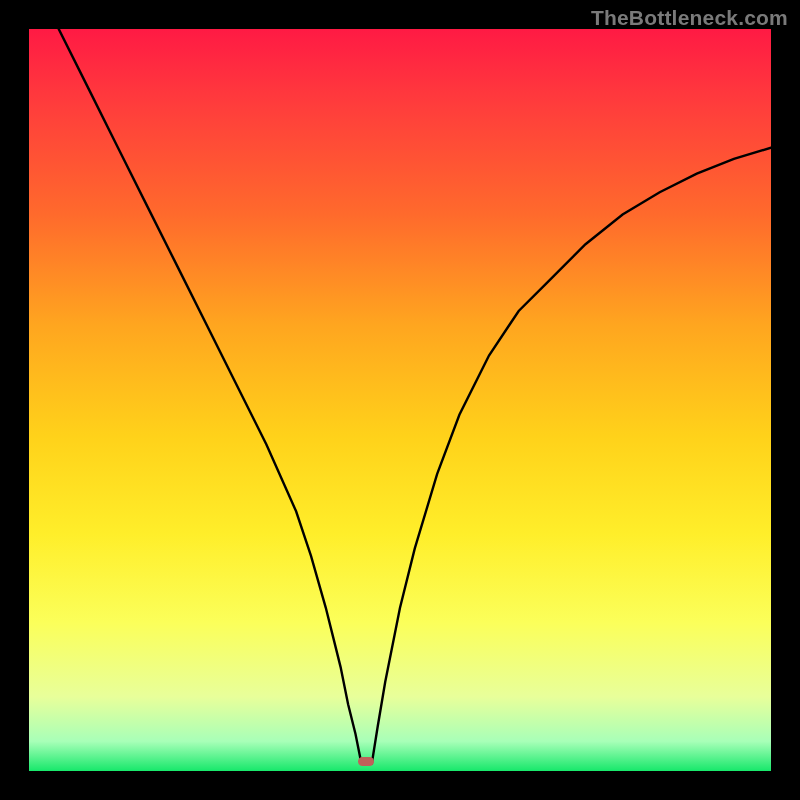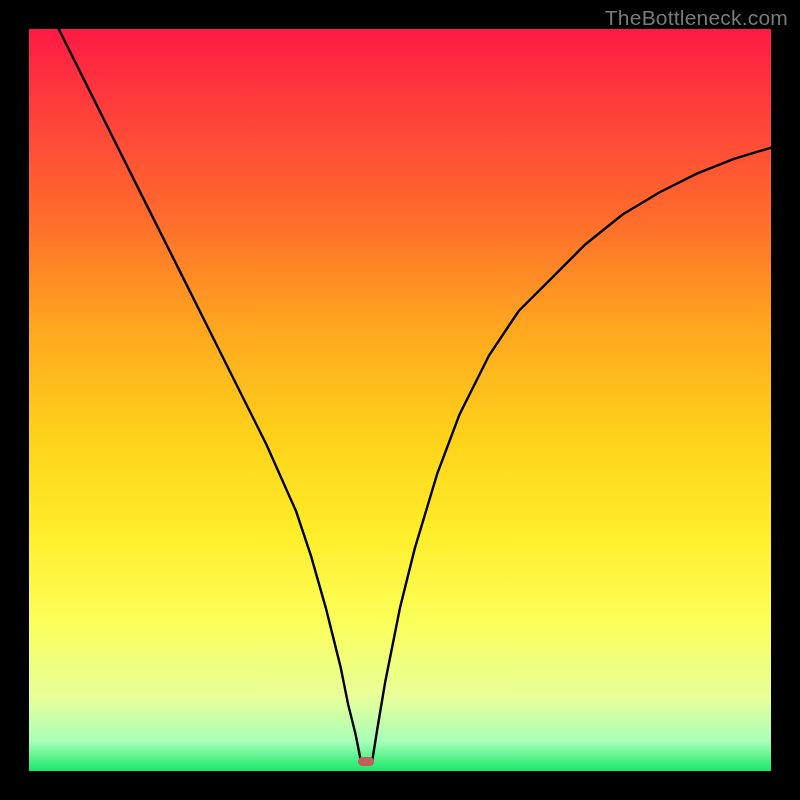--- a/index.html
+++ b/index.html
@@ -28,20 +28,21 @@
       #a8ffb8 96%,
       #17e86b 100%);
   }
   .watermark {
     position: absolute;
     top: 6px;
     right: 12px;
     color: #7a7a7a;
     font-size: 21px;
     letter-spacing: 0.2px;
+    font-weight: bold;
   }
   .curve-svg {
     position: absolute;
     top: 29px;
     left: 29px;
     width: 742px;
     height: 742px;
   }
   .marker {
     position: absolute;

